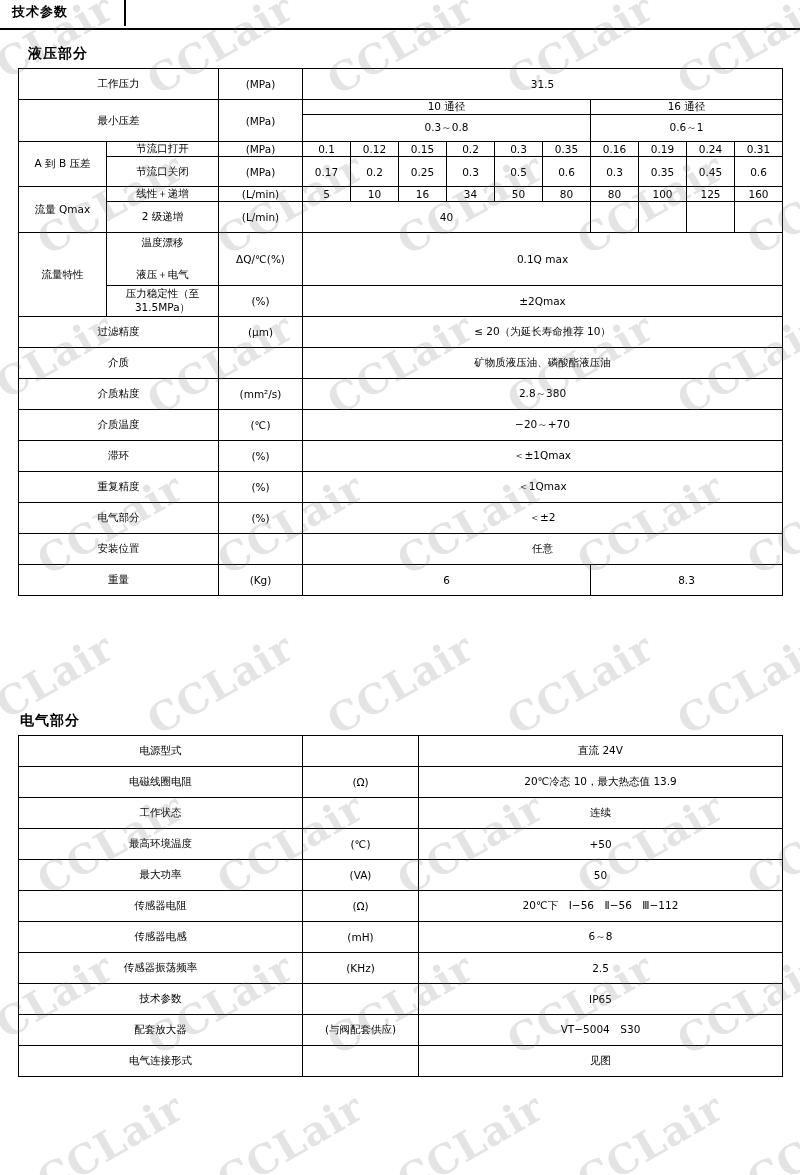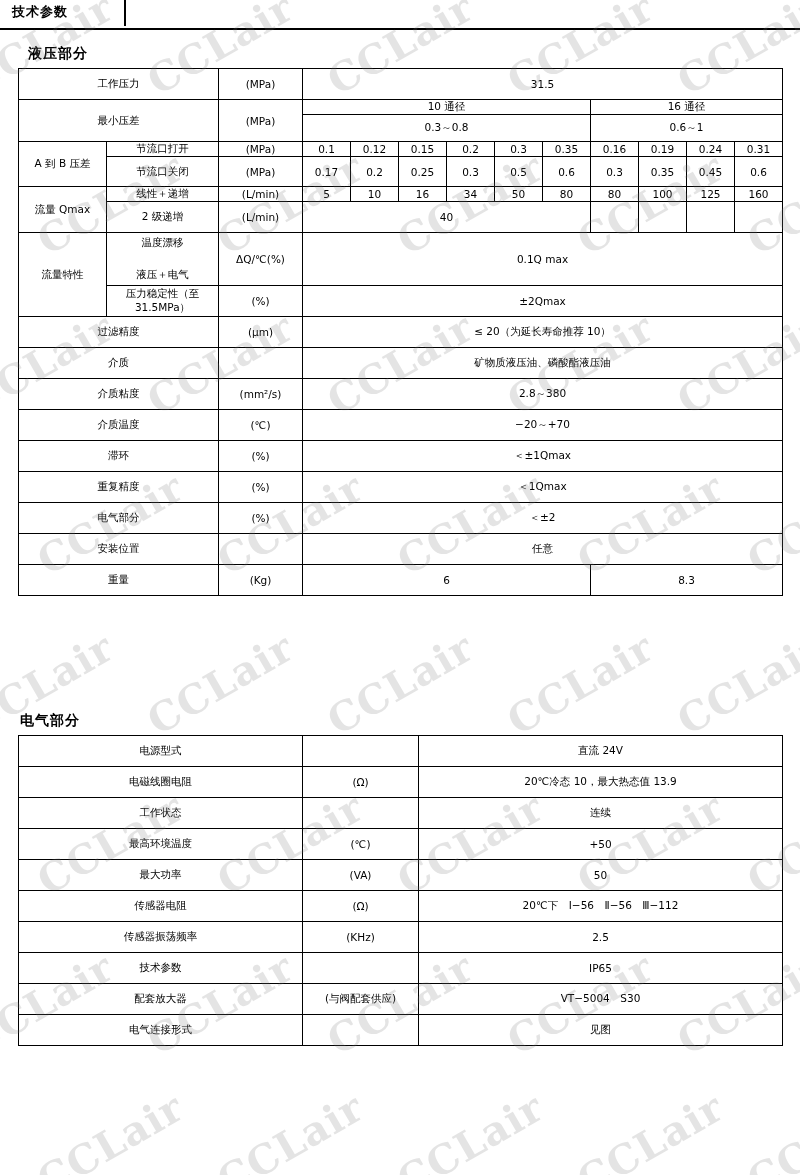--- a/index.html
+++ b/index.html
@@ -315,20 +315,25 @@
     </tr>
     <tr>
       <td class="lbl" style="height:30px;">最大功率</td>
       <td class="unit">(VA)</td>
       <td class="val">50</td>
     </tr>
     <tr>
       <td class="lbl" style="height:30px;">传感器电阻</td>
       <td class="unit">(Ω)</td>
       <td class="val">20℃下　Ⅰ−56　Ⅱ−56　Ⅲ−112</td>
+    </tr>
+    <tr>
+      <td class="lbl" style="height:30px;">传感器电感</td>
+      <td class="unit">(mH)</td>
+      <td class="val">6～8</td>
     </tr>
     <tr>
       <td class="lbl" style="height:30px;text-align:center;">传感器振荡频率</td>
       <td class="unit">(KHz)</td>
       <td class="val">2.5</td>
     </tr>
     <tr>
       <td class="lbl" style="height:30px;">技术参数</td>
       <td class="unit"></td>
       <td class="val">IP65</td>

